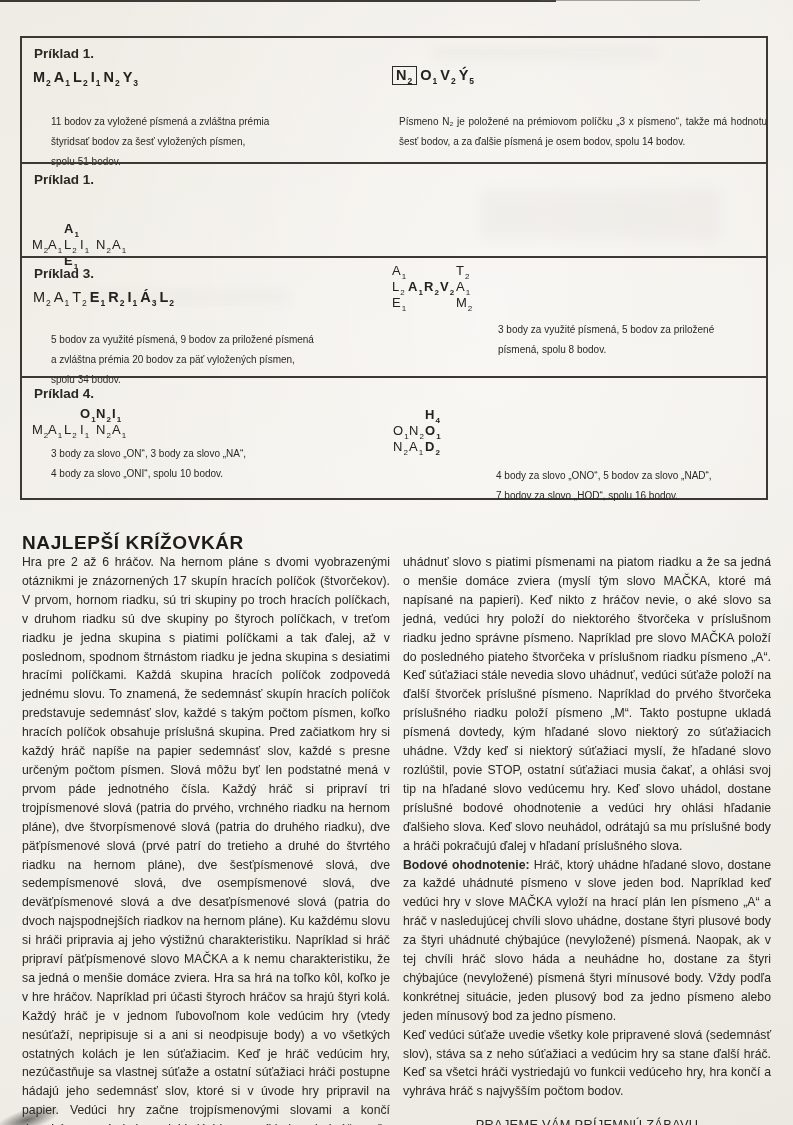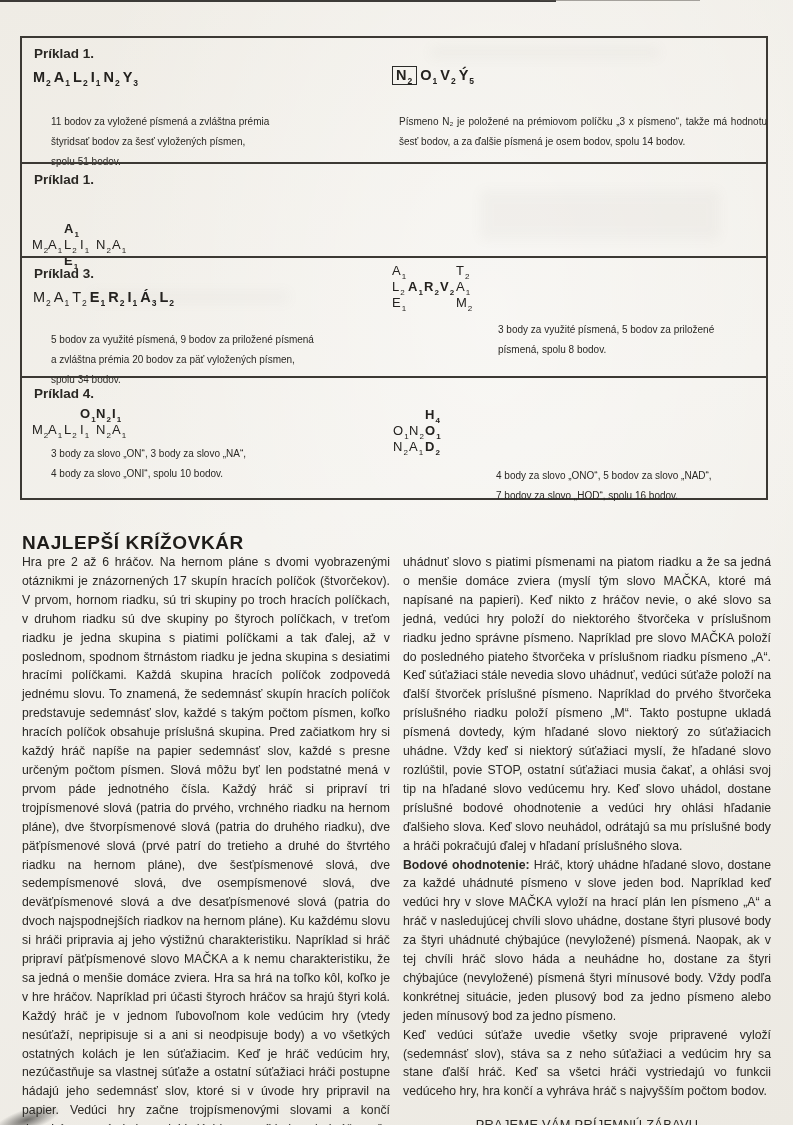--- a/index.html
+++ b/index.html
@@ -142,18 +142,18 @@
 
   <h1 class="heading">NAJLEPŠÍ KRÍŽOVKÁR</h1>
 
   <div class="columns">
     <div class="col">
       <p>Hra pre 2 až 6 hráčov. Na hernom pláne s dvomi vyobrazenými otáznikmi je znázornených 17 skupín hracích políčok (štvorčekov). V prvom, hornom riadku, sú tri skupiny po troch hracích políčkach, v druhom riadku sú dve skupiny po štyroch políčkach, v treťom riadku je jedna skupina s piatimi políčkami a tak ďalej, až v poslednom, spodnom štrnástom riadku je jedna skupina s desiatimi hracími políčkami. Každá skupina hracích políčok zodpovedá jednému slovu. To znamená, že sedemnásť skupín hracích políčok predstavuje sedemnásť slov, každé s takým počtom písmen, koľko hracích políčok obsahuje príslušná skupina. Pred začiatkom hry si každý hráč napíše na papier sedemnásť slov, každé s presne určeným počtom písmen. Slová môžu byť len podstatné mená v prvom páde jednotného čísla. Každý hráč si pripraví tri trojpísmenové slová (patria do prvého, vrchného riadku na hernom pláne), dve štvorpísmenové slová (patria do druhého riadku), dve päťpísmenové slová (prvé patrí do tretieho a druhé do štvrtého riadku na hernom pláne), dve šesťpísmenové slová, dve sedempísmenové slová, dve osempísmenové slová, dve deväťpísmenové slová a dve desaťpísmenové slová (patria do dvoch najspodnejších riadkov na hernom pláne). Ku každému slovu si hráči pripravia aj jeho výstižnú charakteristiku. Napríklad si hráč pripraví päťpísmenové slovo MAČKA a k nemu charakteristiku, že sa jedná o menšie domáce zviera. Hra sa hrá na toľko kôl, koľko je v hre hráčov. Napríklad pri účasti štyroch hráčov sa hrajú štyri kolá. Každý hráč je v jednom ľubovoľnom kole vedúcim hry (vtedy nesúťaží, nepripisuje si a ani si neodpisuje body) a vo všetkých ostatných kolách je len súťažiacim. Keď je hráč vedúcim hry, nezúčastňuje sa vlastnej súťaže a ostatní súťažiaci hráči postupne hádajú jeho sedemnásť slov, ktoré si v úvode hry pripravil na papier. Vedúci hry začne trojpísmenovými slovami a končí desaťpísmenovými slovami. Vedúci hry napríklad povie hráčom, že je potrebné</p>
     </div>
     <div class="col">
       <p>uhádnuť slovo s piatimi písmenami na piatom riadku a že sa jedná o menšie domáce zviera (myslí tým slovo MAČKA, ktoré má napísané na papieri). Keď nikto z hráčov nevie, o aké slovo sa jedná, vedúci hry položí do niektorého štvorčeka v príslušnom riadku jedno správne písmeno. Napríklad pre slovo MAČKA položí do posledného piateho štvorčeka v príslušnom riadku písmeno „A“. Keď súťažiaci stále nevedia slovo uhádnuť, vedúci súťaže položí na ďalší štvorček príslušné písmeno. Napríklad do prvého štvorčeka príslušného riadku položí písmeno „M“. Takto postupne ukladá písmená dovtedy, kým hľadané slovo niektorý zo súťažiacich uhádne. Vždy keď si niektorý súťažiaci myslí, že hľadané slovo rozlúštil, povie STOP, ostatní súťažiaci musia čakať, a ohlási svoj tip na hľadané slovo vedúcemu hry. Keď slovo uhádol, dostane príslušné bodové ohodnotenie a vedúci hry ohlási hľadanie ďalšieho slova. Keď slovo neuhádol, odrátajú sa mu príslušné body a hráči pokračujú ďalej v hľadaní príslušného slova.</p>
       <p><b>Bodové ohodnotenie:</b><span> Hráč, ktorý uhádne hľadané slovo, dostane za každé uhádnuté písmeno v slove jeden bod. Napríklad keď vedúci hry v slove MAČKA vyloží na hrací plán len písmeno „A“ a hráč v nasledujúcej chvíli slovo uhádne, dostane štyri plusové body za štyri uhádnuté chýbajúce (nevyložené) písmená. Naopak, ak v tej chvíli hráč slovo háda a neuhádne ho, dostane za štyri chýbajúce (nevyložené) písmená štyri mínusové body. Vždy podľa konkrétnej situácie, jeden plusový bod za jedno písmeno alebo jeden mínusový bod za jedno písmeno.</span></p>
-      <p>Keď vedúci súťaže uvedie všetky svoje pripravené vyloží (sedemnásť slov), stáva sa z neho súťažiaci a vedúcim hry sa stane ďalší hráč. Keď sa všetci hráči vystriedajú vo funkcii vedúceho hry, hra končí a vyhráva hráč s najvyšším počtom bodov.</p>
+      <p>Keď vedúci súťaže uvedie všetky kole pripravené slová (sedemnásť slov), stáva sa z neho súťažiaci a vedúcim hry sa stane ďalší hráč. Keď sa všetci hráči vystriedajú vo funkcii vedúceho hry, hra končí a vyhráva hráč s najvyšším počtom bodov.</p>
       <div class="closing">PRAJEME VÁM PRÍJEMNÚ ZÁBAVU</div>
     </div>
   </div>
 
 </div>
 
 </body></html>

